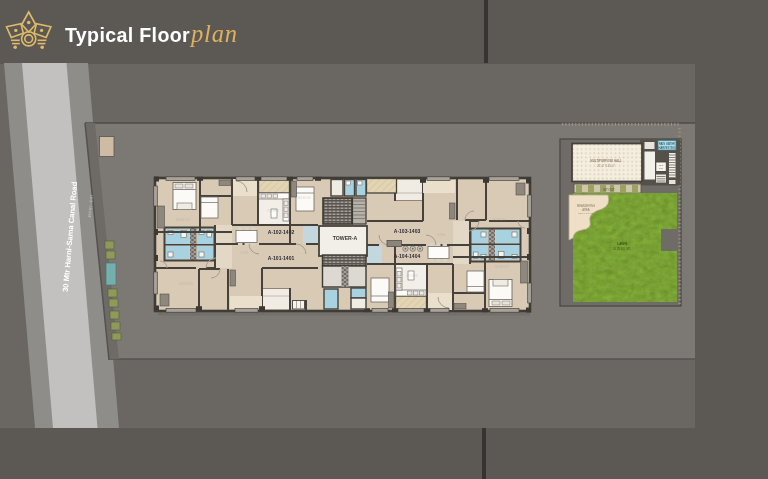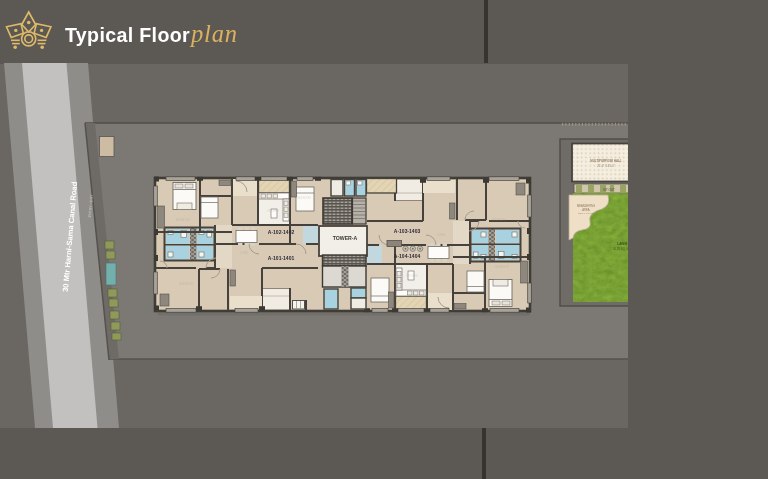--- a/index.html
+++ b/index.html
@@ -1,16 +1,16 @@
 <!DOCTYPE html>
 <html><head>
 <meta charset="utf-8">
 <style>
   html,body{margin:0;padding:0;background:#5c5955;}
-  #stage{position:relative;width:628px;height:479px;overflow:hidden;font-family:"Liberation Sans",sans-serif;text-align:right;}
+  #stage{position:relative;width:695px;height:479px;overflow:hidden;font-family:"Liberation Sans",sans-serif;text-align:right;}
   svg{display:block;}
 </style>
 </head>
 <body>
 <div id="stage">
 <svg width="768" height="479" viewBox="0 0 768 479" xmlns="http://www.w3.org/2000/svg">
 <defs>
   <pattern id="wood" width="5" height="5" patternTransform="rotate(45)" patternUnits="userSpaceOnUse">
     <rect width="5" height="5" fill="#e3d5b4"></rect>
     <line x1="0" y1="0" x2="0" y2="5" stroke="#cdbc98" stroke-width="1.1"></line>

